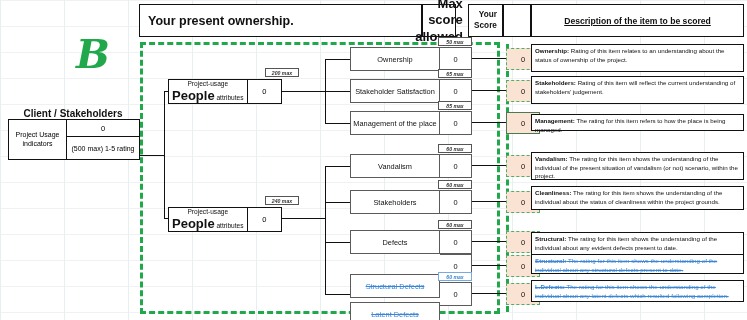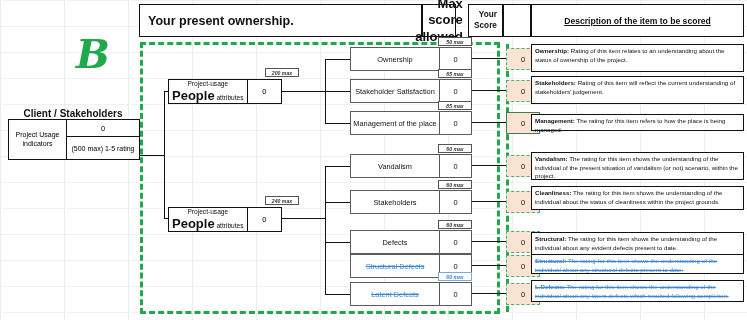--- a/index.html
+++ b/index.html
@@ -104,21 +104,21 @@
   #maxtag-things { left:265px; top:196px; width:34px; }
 
   
   .item-row { position:absolute; left:350px; height:24px; }
   .item-box {
     position:absolute; left:0; top:0; width:90px; height:24px;
     border:1.3px solid #5b5b5b; background:#fff;
     display:flex; align-items:center; justify-content:center;
     font-size:7.4px; color:#111; text-align:center;
   }
-  .item-box.struck { color:#3a86d4; text-decoration:line-through; }
+  .item-box.struck { color:#3a86d4; text-decoration:line-through;margin-top:20px; }
   .item-max {
     position:absolute; left:90px; top:0; width:32px; height:24px;
     border:1.3px solid #5b5b5b; border-left:none; background:#fff;
     display:flex; align-items:center; justify-content:center; font-size:7.4px; color:#111;
   }
   .item-link {
     position:absolute; left:122px; top:11px; width:34px; height:0;
     border-top:1.4px solid #111;
   }
   .item-score {

